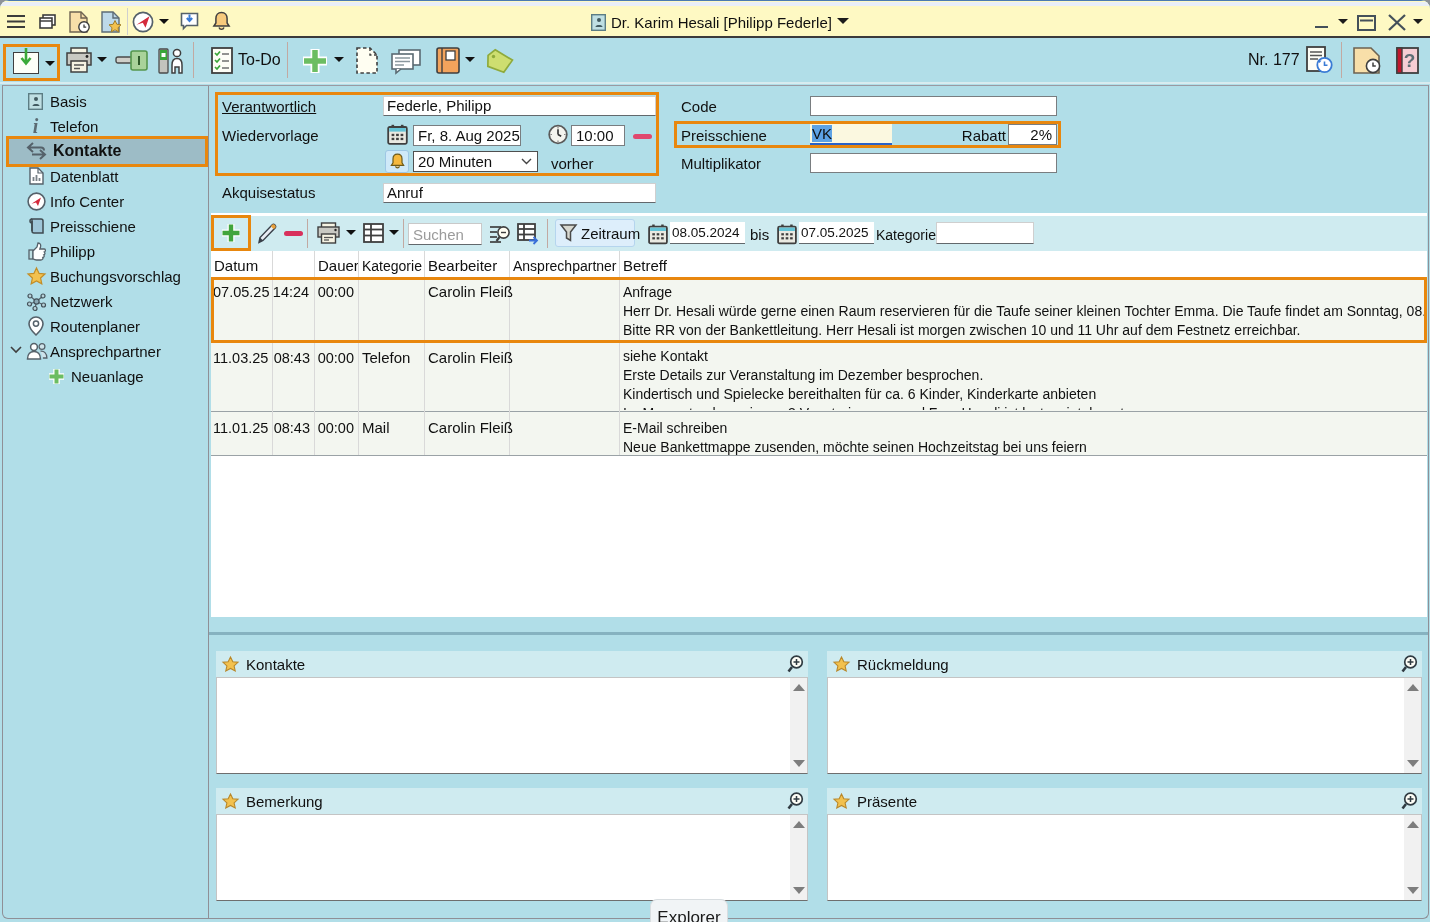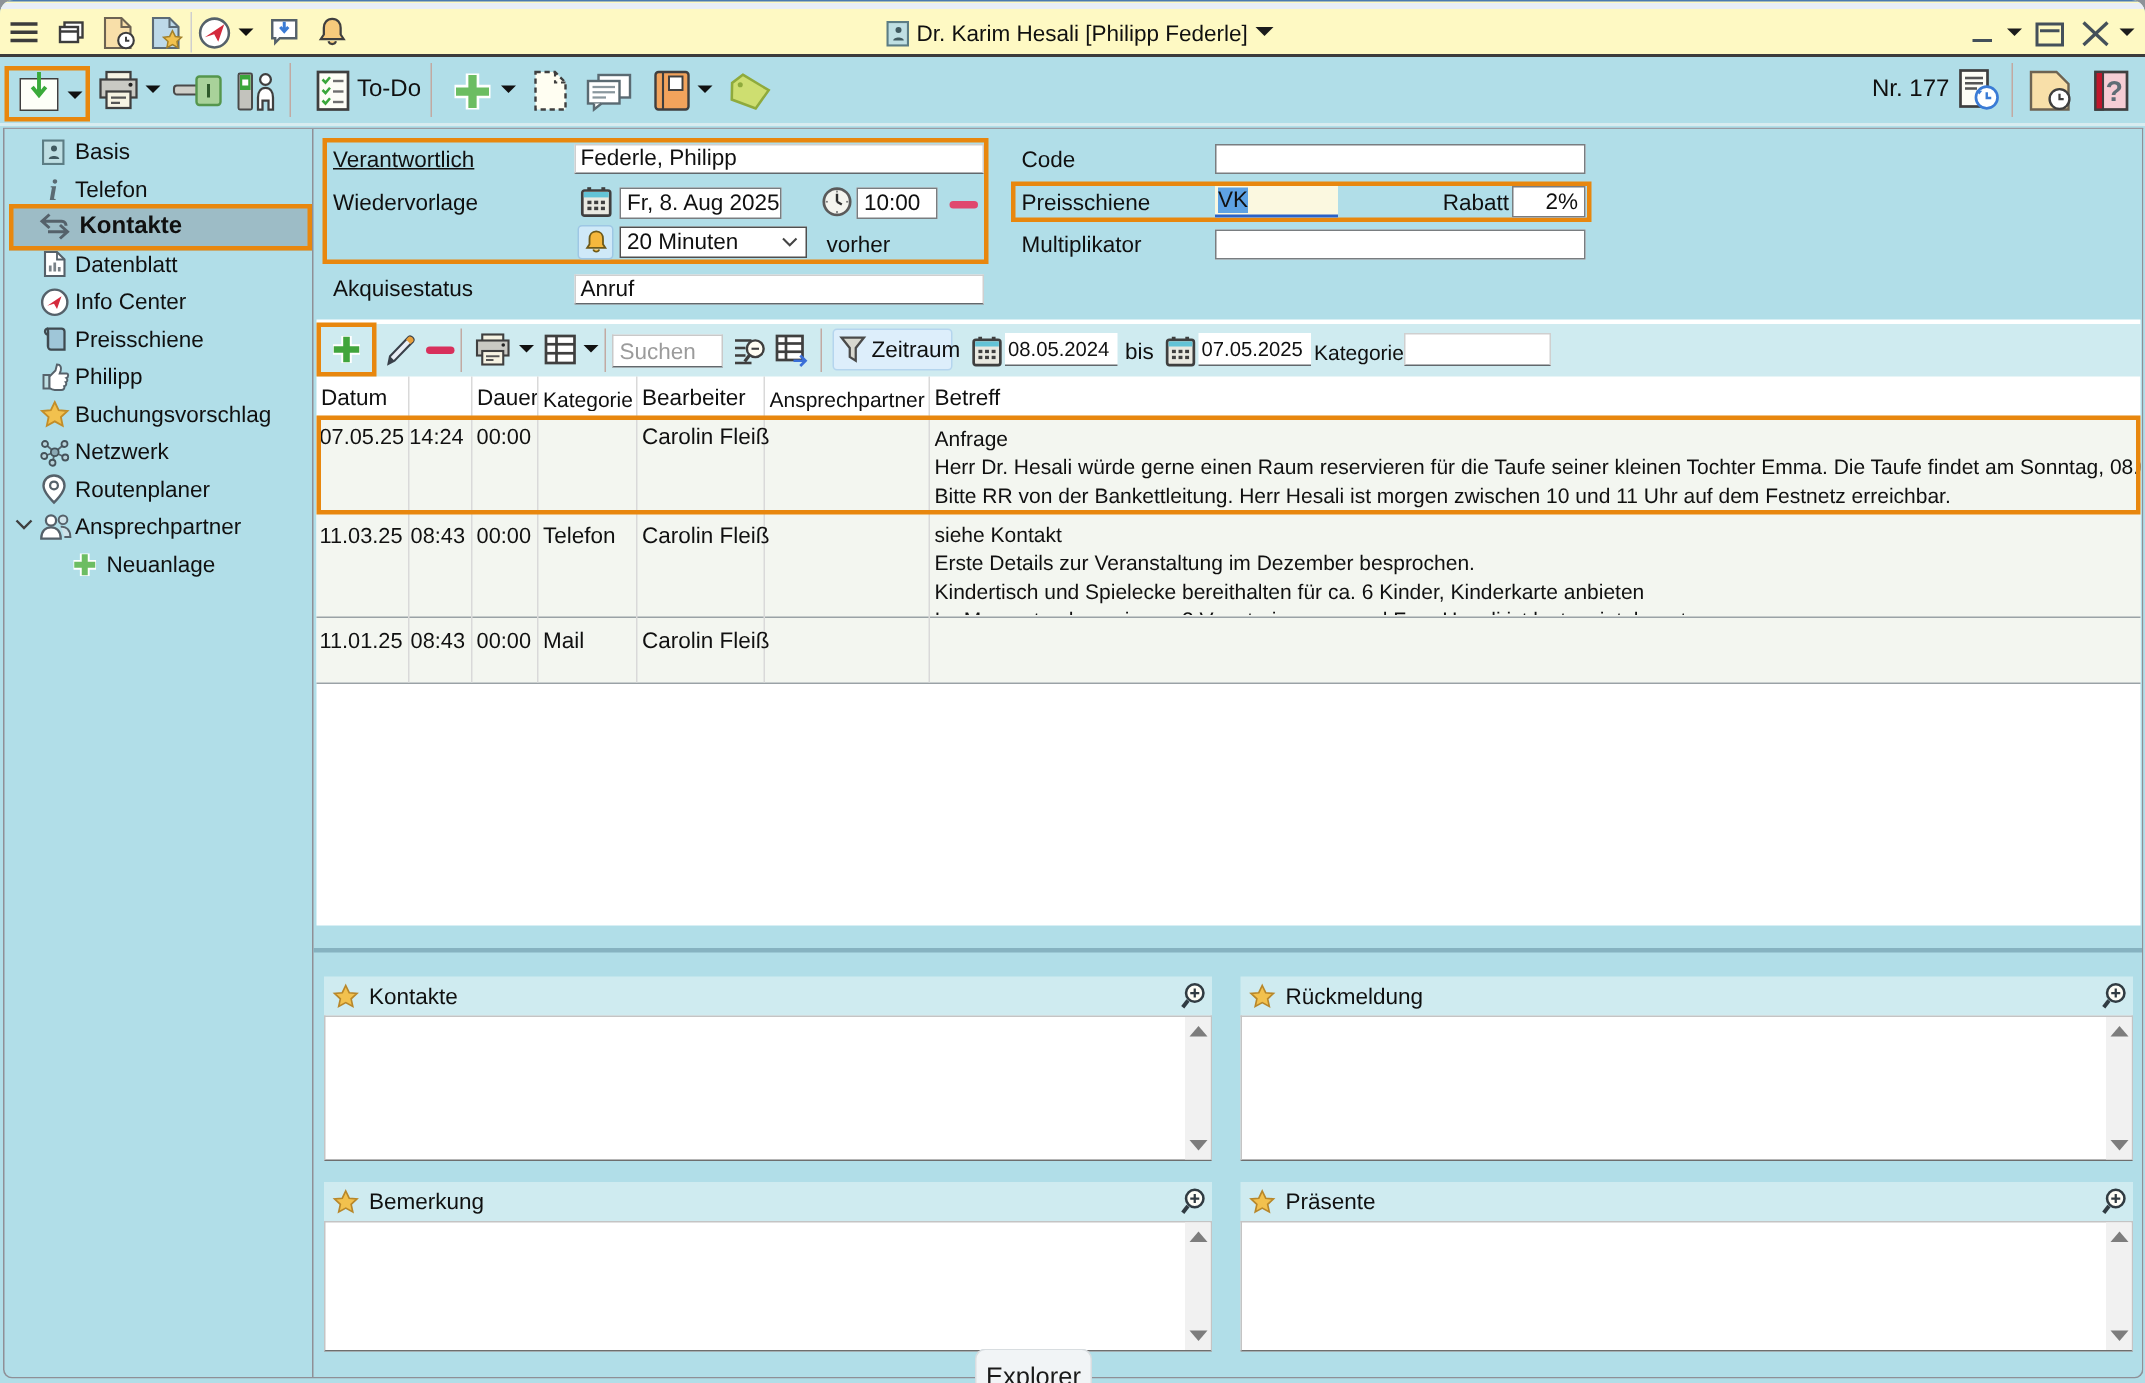--- a/index.html
+++ b/index.html
@@ -495,20 +495,21 @@
 <div class="cell" style="left:314px;top:350px;width:40px;text-align:right;font-size:14.5px">00:00</div>
 <div class="cell" style="left:362px;top:349px">Telefon</div>
 <div class="cell" style="left:428px;top:349px">Carolin Fleiß</div>
 <div class="cell" style="left:623px;top:347px;width:804px;height:63px;line-height:19px;font-size:14px">siehe Kontakt<br>Erste Details zur Veranstaltung im Dezember besprochen.<br>Kindertisch und Spielecke bereithalten für ca. 6 Kinder, Kinderkarte anbieten<br>Im Moment gehen wir von 3 Vegetariern aus und Frau Hesali ist lactoseintolerant</div>
 
 <div class="cell" style="left:213px;top:420px;font-size:14.5px">11.01.25</div>
 <div class="cell" style="left:272px;top:420px;width:38px;text-align:right;font-size:14.5px">08:43</div>
 <div class="cell" style="left:314px;top:420px;width:40px;text-align:right;font-size:14.5px">00:00</div>
 <div class="cell" style="left:362px;top:419px">Mail</div>
 <div class="cell" style="left:428px;top:419px">Carolin Fleiß</div>
+<div class="cell" style="left:623px;top:419px;width:804px;height:37px;line-height:19px;font-size:14px">E-Mail schreiben<br>Neue Bankettmappe zusenden, möchte seinen Hochzeitstag bei uns feiern</div>
 
 <div class="abs" style="left:209px;top:632px;width:1219px;height:3px;background:#86b2c0"></div>
 <div class="phead" style="left:216px;top:651px;width:592px"></div>
 <svg style="left:222px;top:656px" width="17" height="16">
       <path d="M8.5 1 l2.3 4.8 5.2.5 -3.9 3.6 1.1 5.1 -4.7-2.6 -4.7 2.6 1.1-5.1 -3.9-3.6 5.2-.5 z" fill="#f2c14e" stroke="#b8872a" stroke-width="1.1"></path>
     </svg>
 <div class="lbl" style="left:246px;top:656px">Kontakte</div>
 <svg style="left:786px;top:655px" width="18" height="19">
       <circle cx="10.5" cy="7" r="5.8" fill="#fdfdf6" stroke="#303b42" stroke-width="1.7"></circle>
       <path d="M7.5 7 h6 M10.5 4 v6" stroke="#303b42" stroke-width="1.5"></path>

